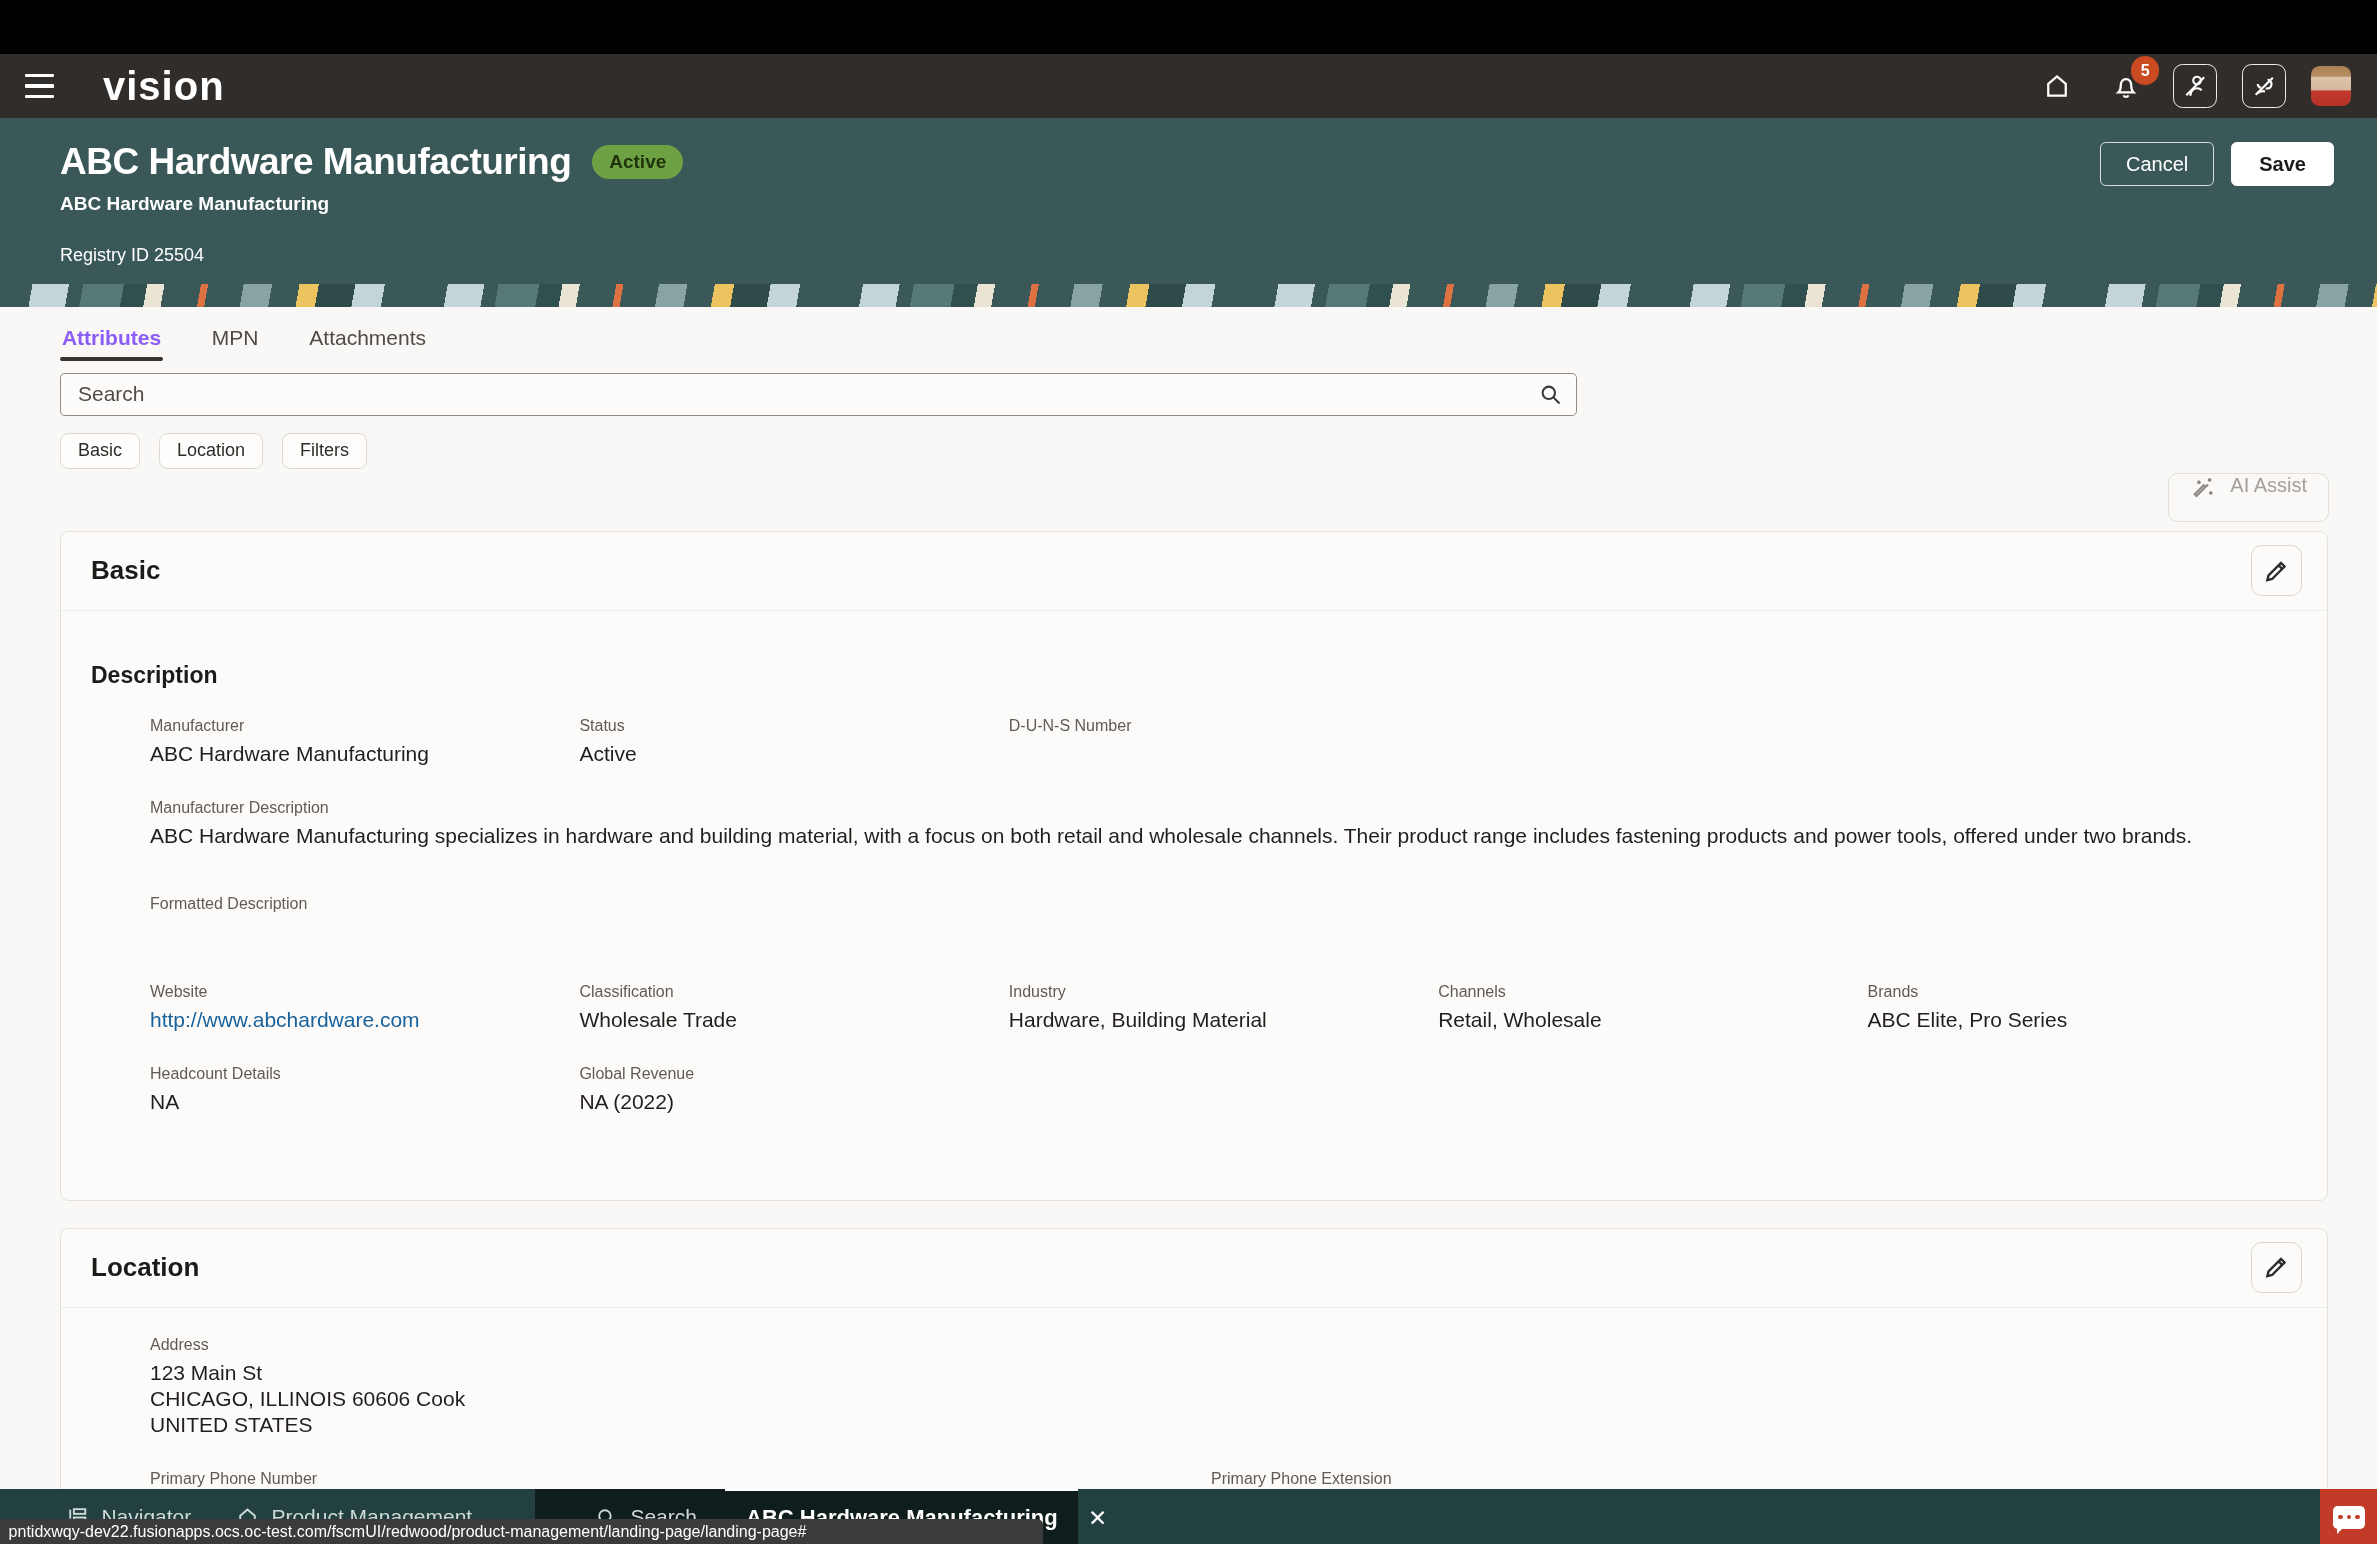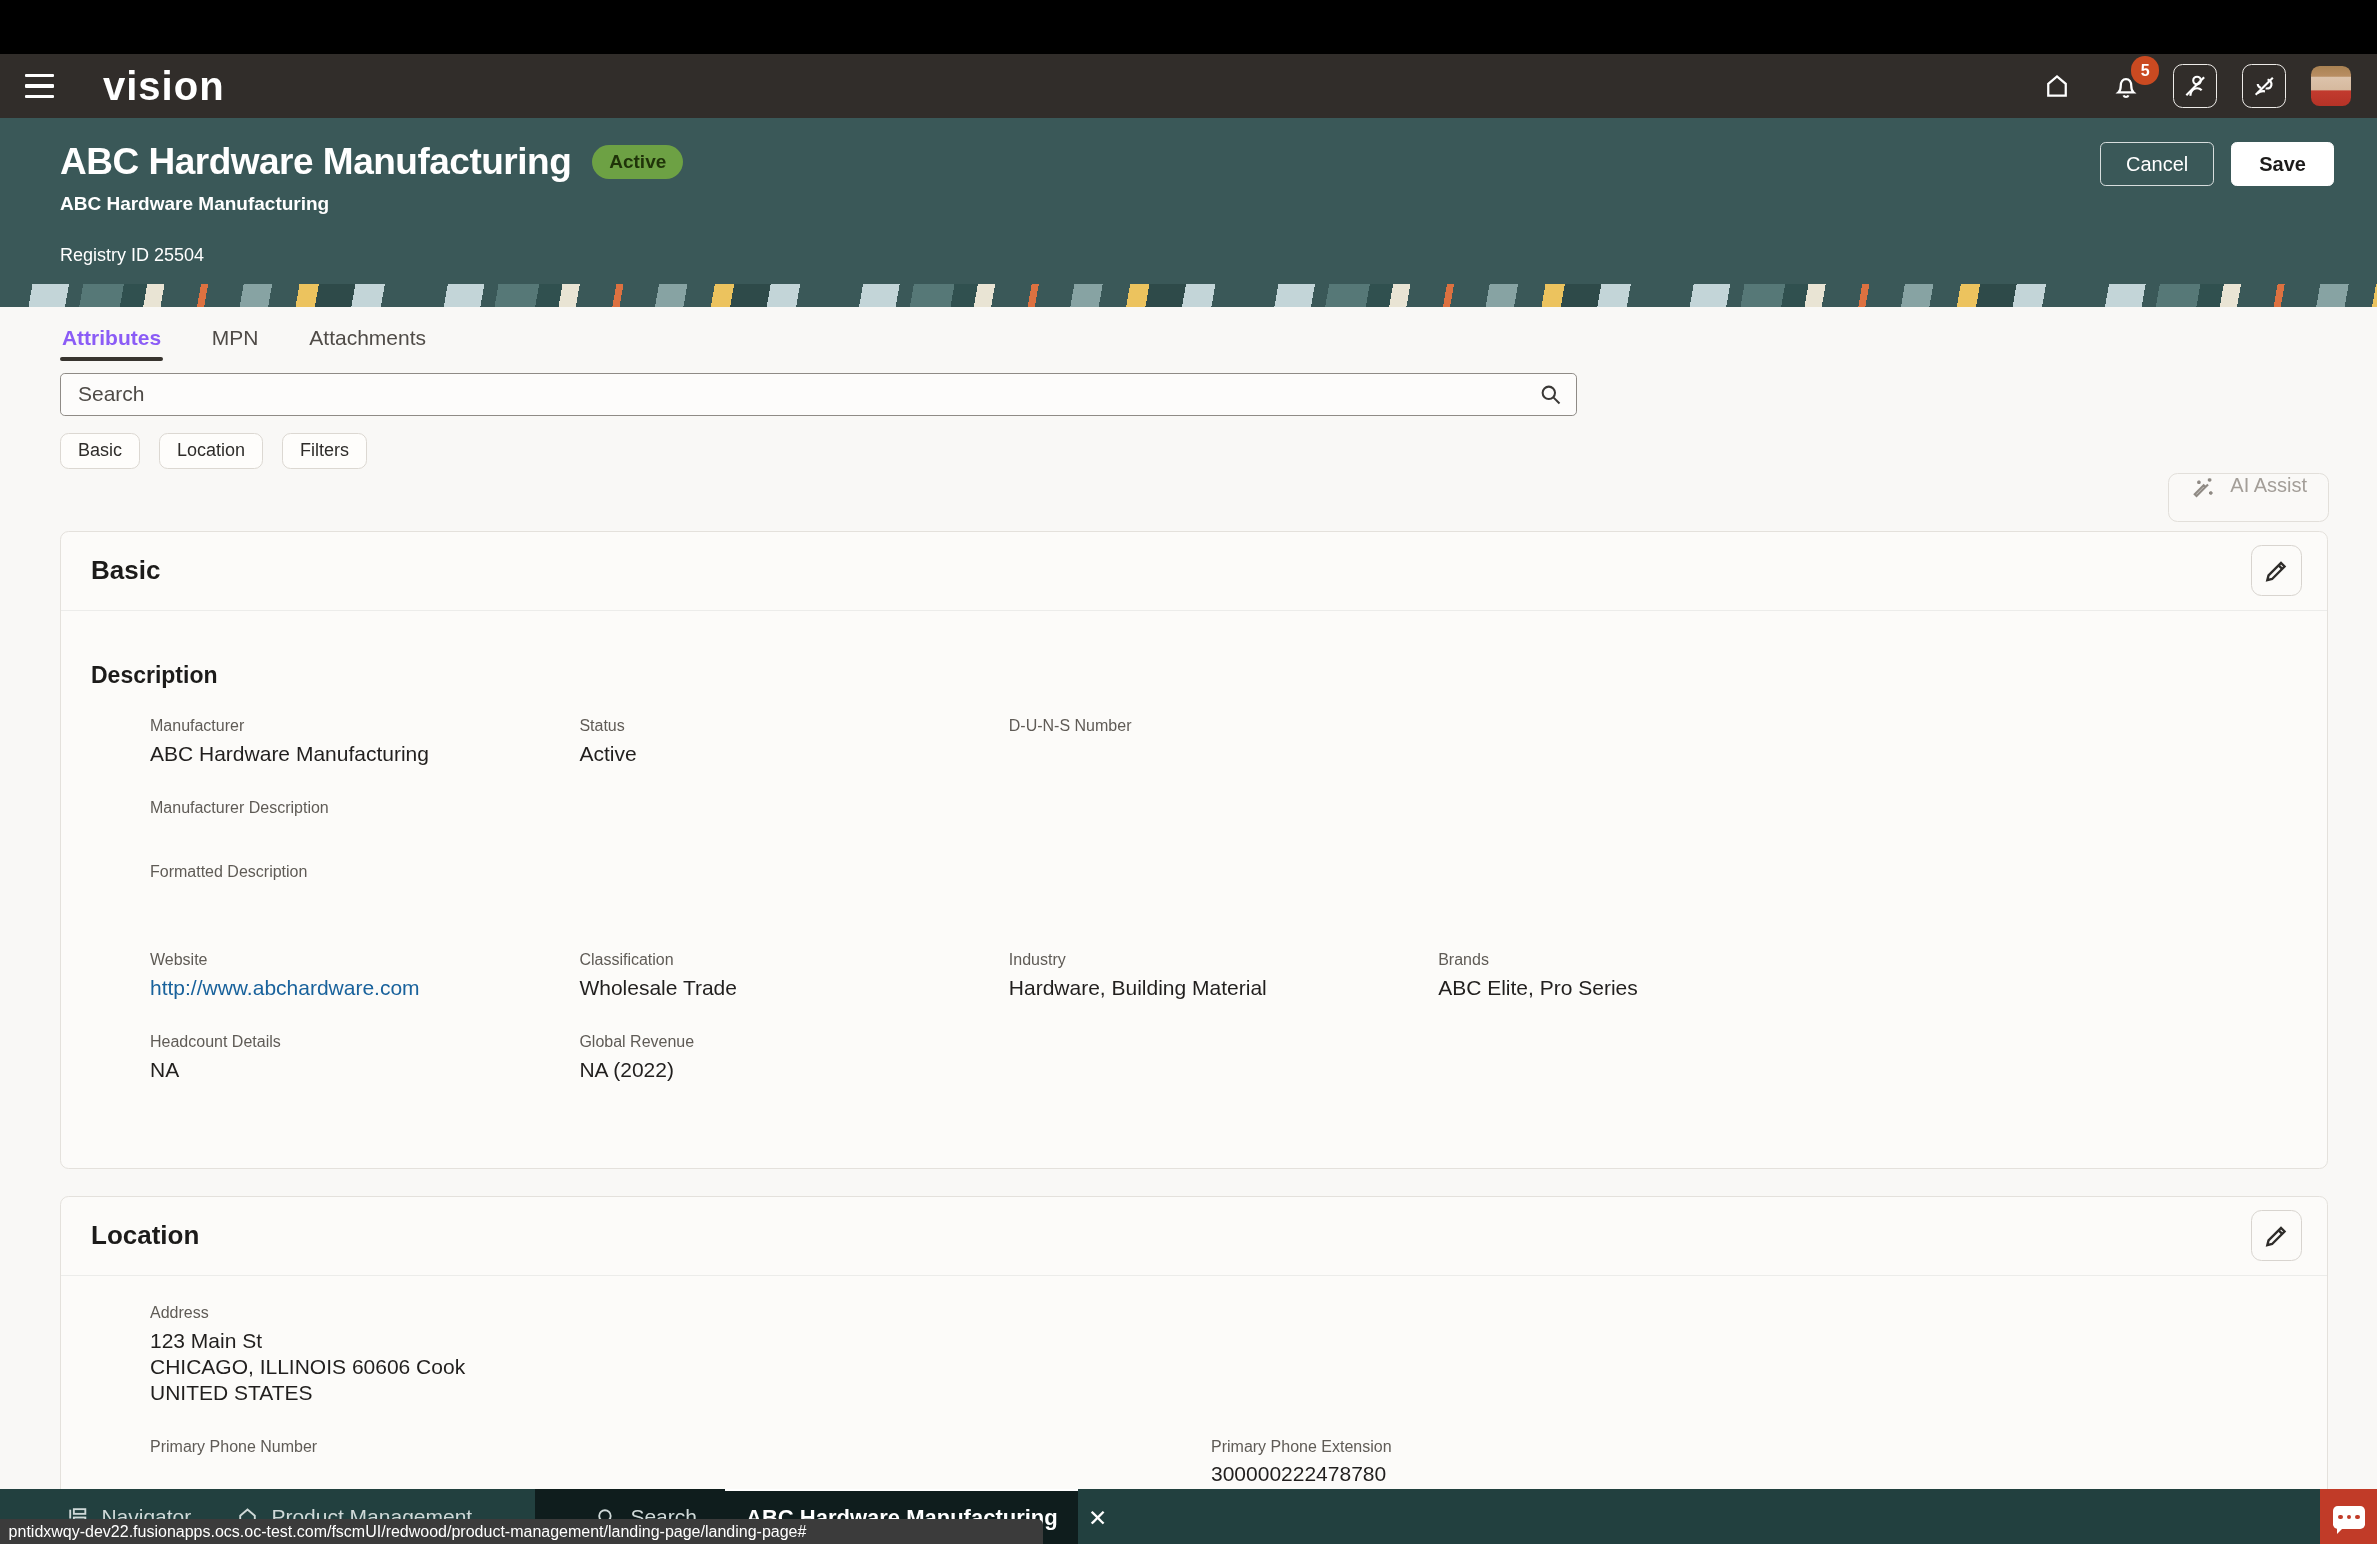--- a/index.html
+++ b/index.html
@@ -226,40 +226,45 @@
               <div class="fvalue">Active</div>
             </div>
             <div class="field">
               <div class="flabel">D-U-N-S Number</div>
               <div class="fvalue"></div>
             </div>
           </div>
 
           <div class="field">
             <div class="flabel">Manufacturer Description</div>
+            <div class="fvalue">ABC Hardware Manufacturing specializes in hardware and building material, with a focus on both retail and wholesale channels. Their product range includes fastening products and power tools, offered under two brands.</div>
           </div>
 
           <div class="field" style="margin-top:46px;">
             <div class="flabel">Formatted Description</div>
             <div class="fvalue"></div>
           </div>
           <div class="spacer-v"></div>
 
           <div class="grid5">
             <div class="field">
               <div class="flabel">Website</div>
               <div class="fvalue"><a href="#">http://www.abchardware.com</a></div>
             </div>
             <div class="field">
               <div class="flabel">Classification</div>
               <div class="fvalue">Wholesale Trade</div>
             </div>
             <div class="field">
               <div class="flabel">Industry</div>
               <div class="fvalue">Hardware, Building Material</div>
+            </div>
+            <div class="field">
+              <div class="flabel">Channels</div>
+              <div class="fvalue">Retail, Wholesale</div>
             </div>
             <div class="field">
               <div class="flabel">Brands</div>
               <div class="fvalue">ABC Elite, Pro Series</div>
             </div>
           </div>
 
           <div class="grid5">
             <div class="field">
               <div class="flabel">Headcount Details</div>

